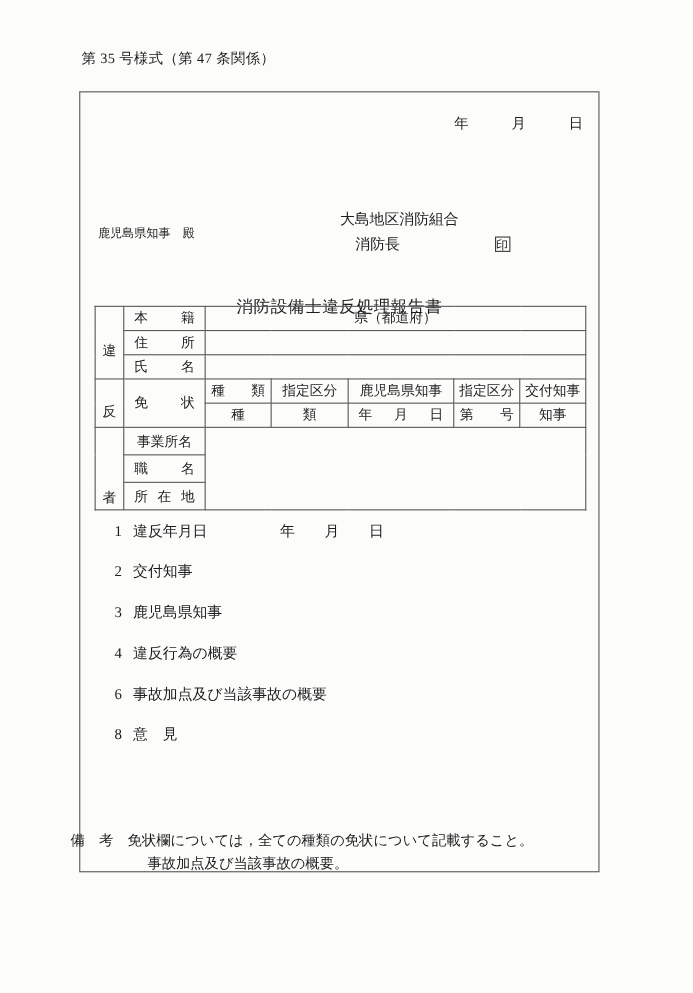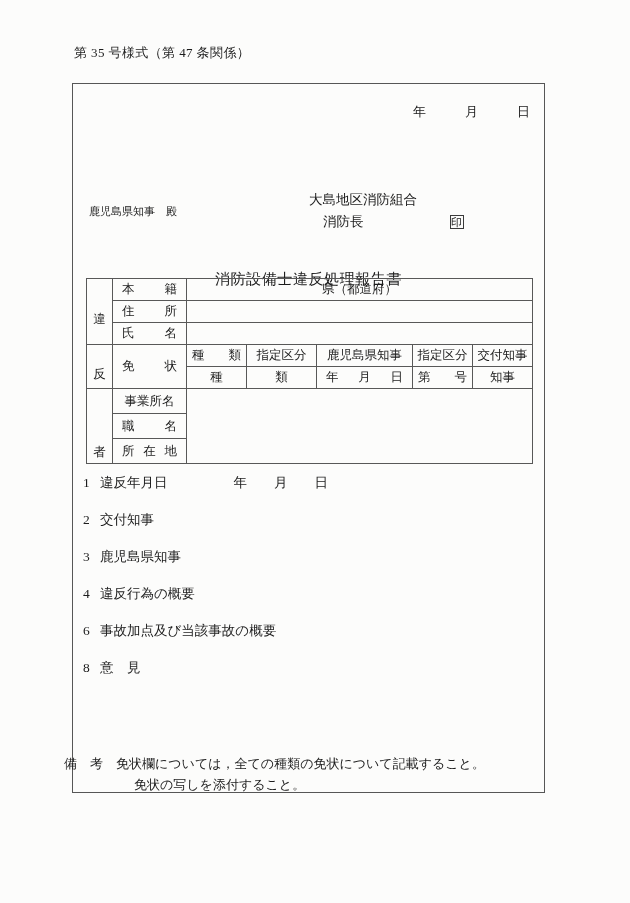--- a/index.html
+++ b/index.html
@@ -158,21 +158,21 @@
     text-align: right;
     padding-right: 6px;
   }
   td.tall3 {
     height: 24px;
   }
 
   
   .items {
     position: absolute;
-    left: 10px;
+    left: 31px;
     top: 390px;
     right: 10px;
     font-size: 13.5px;
   }
   .item {
     height: 37px;
     white-space: pre;
   }
   .item .num {
     display: inline-block;
@@ -335,14 +335,14 @@
     <div class="item"><span class="num">3</span><span>鹿児島県知事</span></div>
     <div class="item"><span class="num">4</span><span>違反行為の概要</span></div>
     <div class="item"><span class="num">6</span><span>事故加点及び当該事故の概要</span></div>
     <div class="item"><span class="num">8</span><span>意　見</span></div>
   </div>
 
 </div>
 
 <div class="note">
   <div class="note-line"><span>備　考</span>　<span>免状欄については，全ての種類の免状について記載すること。</span></div>
-  <div class="note-line cont">免状の写しを添付すること。</div>
+  <div class="note-line cont">事故加点及び当該事故の概要。</div>
 </div>
 
 </body></html>

